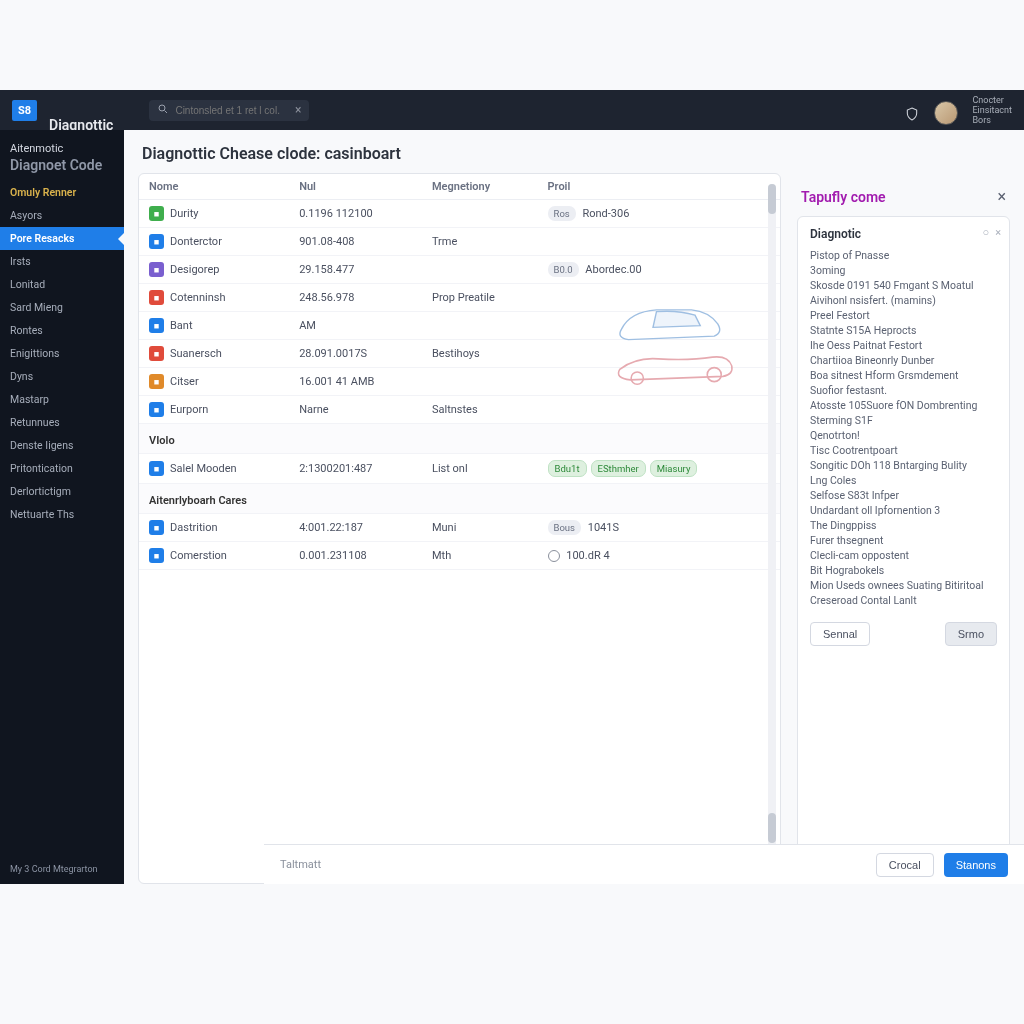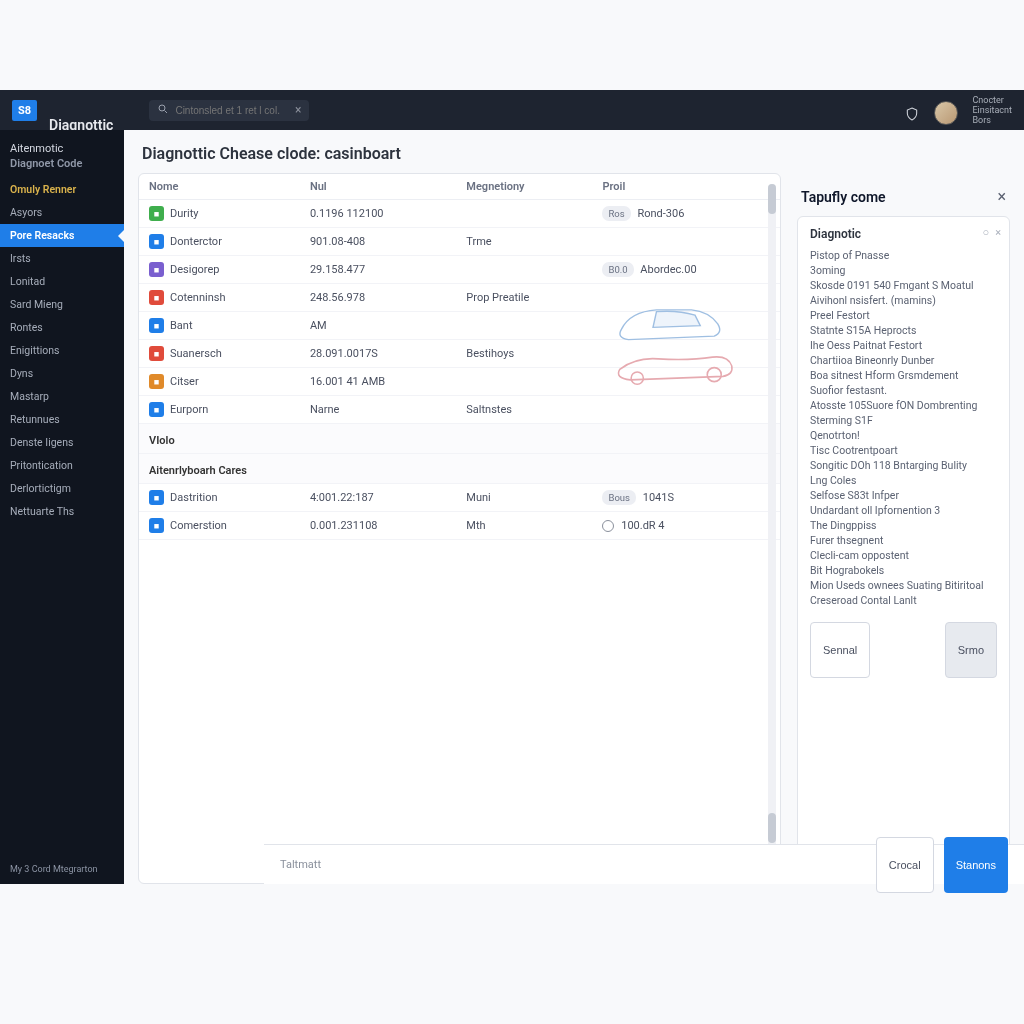--- a/index.html
+++ b/index.html
@@ -63,21 +63,21 @@
   
   .sidebar {
     width: 124px;
     background: #10151f;
     color: #a6adba;
     font-size: 10.5px;
     display: flex; flex-direction: column;
     padding-top: 8px;
   }
   .side-top-label { color:#d3d7e0; font-size:11px; padding:4px 10px 2px; }
-  .side-sub { color:#9098a8; font-size:11px; font-weight:600; padding:0 10px 8px; }
+  .side-sub { color:#9098a8; font-size:14px; font-weight:600; padding:0 10px 8px; }
   .side-item {
     padding: 5px 10px;
     display: flex; align-items: center; gap: 2px;
     cursor: pointer;
   }
   .side-item.gold { color: #d9b24c; font-weight:600; }
   .side-item.active {
     background: #1f7ee8; color: #fff; font-weight:600;
     position: relative;
   }
@@ -154,29 +154,29 @@
   .car-illus {
     position:absolute; right:36px; top:120px;
     width:140px; height:100px;
   }
 
   
   .side-panel { width: 213px; display:flex; flex-direction:column; }
   .side-panel-head {
     display:flex; align-items:center; padding: 14px 4px 10px;
   }
-  .side-panel-head h2 { font-size:14px; font-weight:600; color:#0f172a; }
+  .side-panel-head h2 { font-size:14px; font-weight:600; color:#a21caf; }
   .side-panel-head .x { margin-left:auto; font-size:16px; color:#5a6070; cursor:pointer;}
   .sp-card { flex:1; padding:10px 12px; font-size:10.5px; color:#5b6272; line-height:15px; position:relative;}
   .sp-card h3 { font-size:12px; font-weight:600; color:#2d333e; margin-bottom:6px;}
   .sp-card .ctl { position:absolute; top:8px; right:8px; color:#aab0bc; font-size:11px; display:flex; gap:6px;}
   .sp-line { display:block; }
   .sp-buttons { display:flex; gap:10px; margin-top:14px;}
   .btn {
-    font-size:11px; padding:21px 12px; border-radius:4px;
+    font-size:11px; padding:5px 12px; border-radius:4px;
     border:1px solid #d4d8e1; background:#fff; color:#4a5060; cursor:pointer;
   }
   .btn.primary { background:#e7eaef; border-color:#d4d8e1; color:#4a5060;}
   .btn.blue { background:#1f7ee8; color:#fff; border:none;}
   
   .footer-bar {
     position:absolute; left:140px; right:0; bottom:0;
     height:40px; background:#fff; border-top:1px solid #e1e4ea;
     display:flex; align-items:center; padding:0 16px; gap:10px;
   }
@@ -308,20 +308,26 @@
                   <td></td>
                 </tr>
                 <tr>
                   <td><span class="row-icon ic-blue">■</span>Eurporn</td>
                   <td>Narne</td>
                   <td>Saltnstes</td>
                   <td></td>
                 </tr>
                 <tr class="section-label">
                   <td colspan="4">VIolo</td>
+                </tr>
+                <tr>
+                  <td><span class="row-icon ic-blue">■</span>Salel Mooden</td>
+                  <td>2:1300201:487</td>
+                  <td>List onl</td>
+                  <td><span class="pill green">Bdu1t</span><span class="pill green">ESthmher</span><span class="pill green">Miasury</span></td>
                 </tr>
                 <tr class="section-label">
                   <td colspan="4">Aitenrlyboarh Cares</td>
                 </tr>
                 <tr>
                   <td><span class="row-icon ic-blue">■</span>Dastrition</td>
                   <td>4:001.22:187</td>
                   <td>Muni</td>
                   <td><span class="pill">Bous</span><span> 1041S</span></td>
                 </tr>

